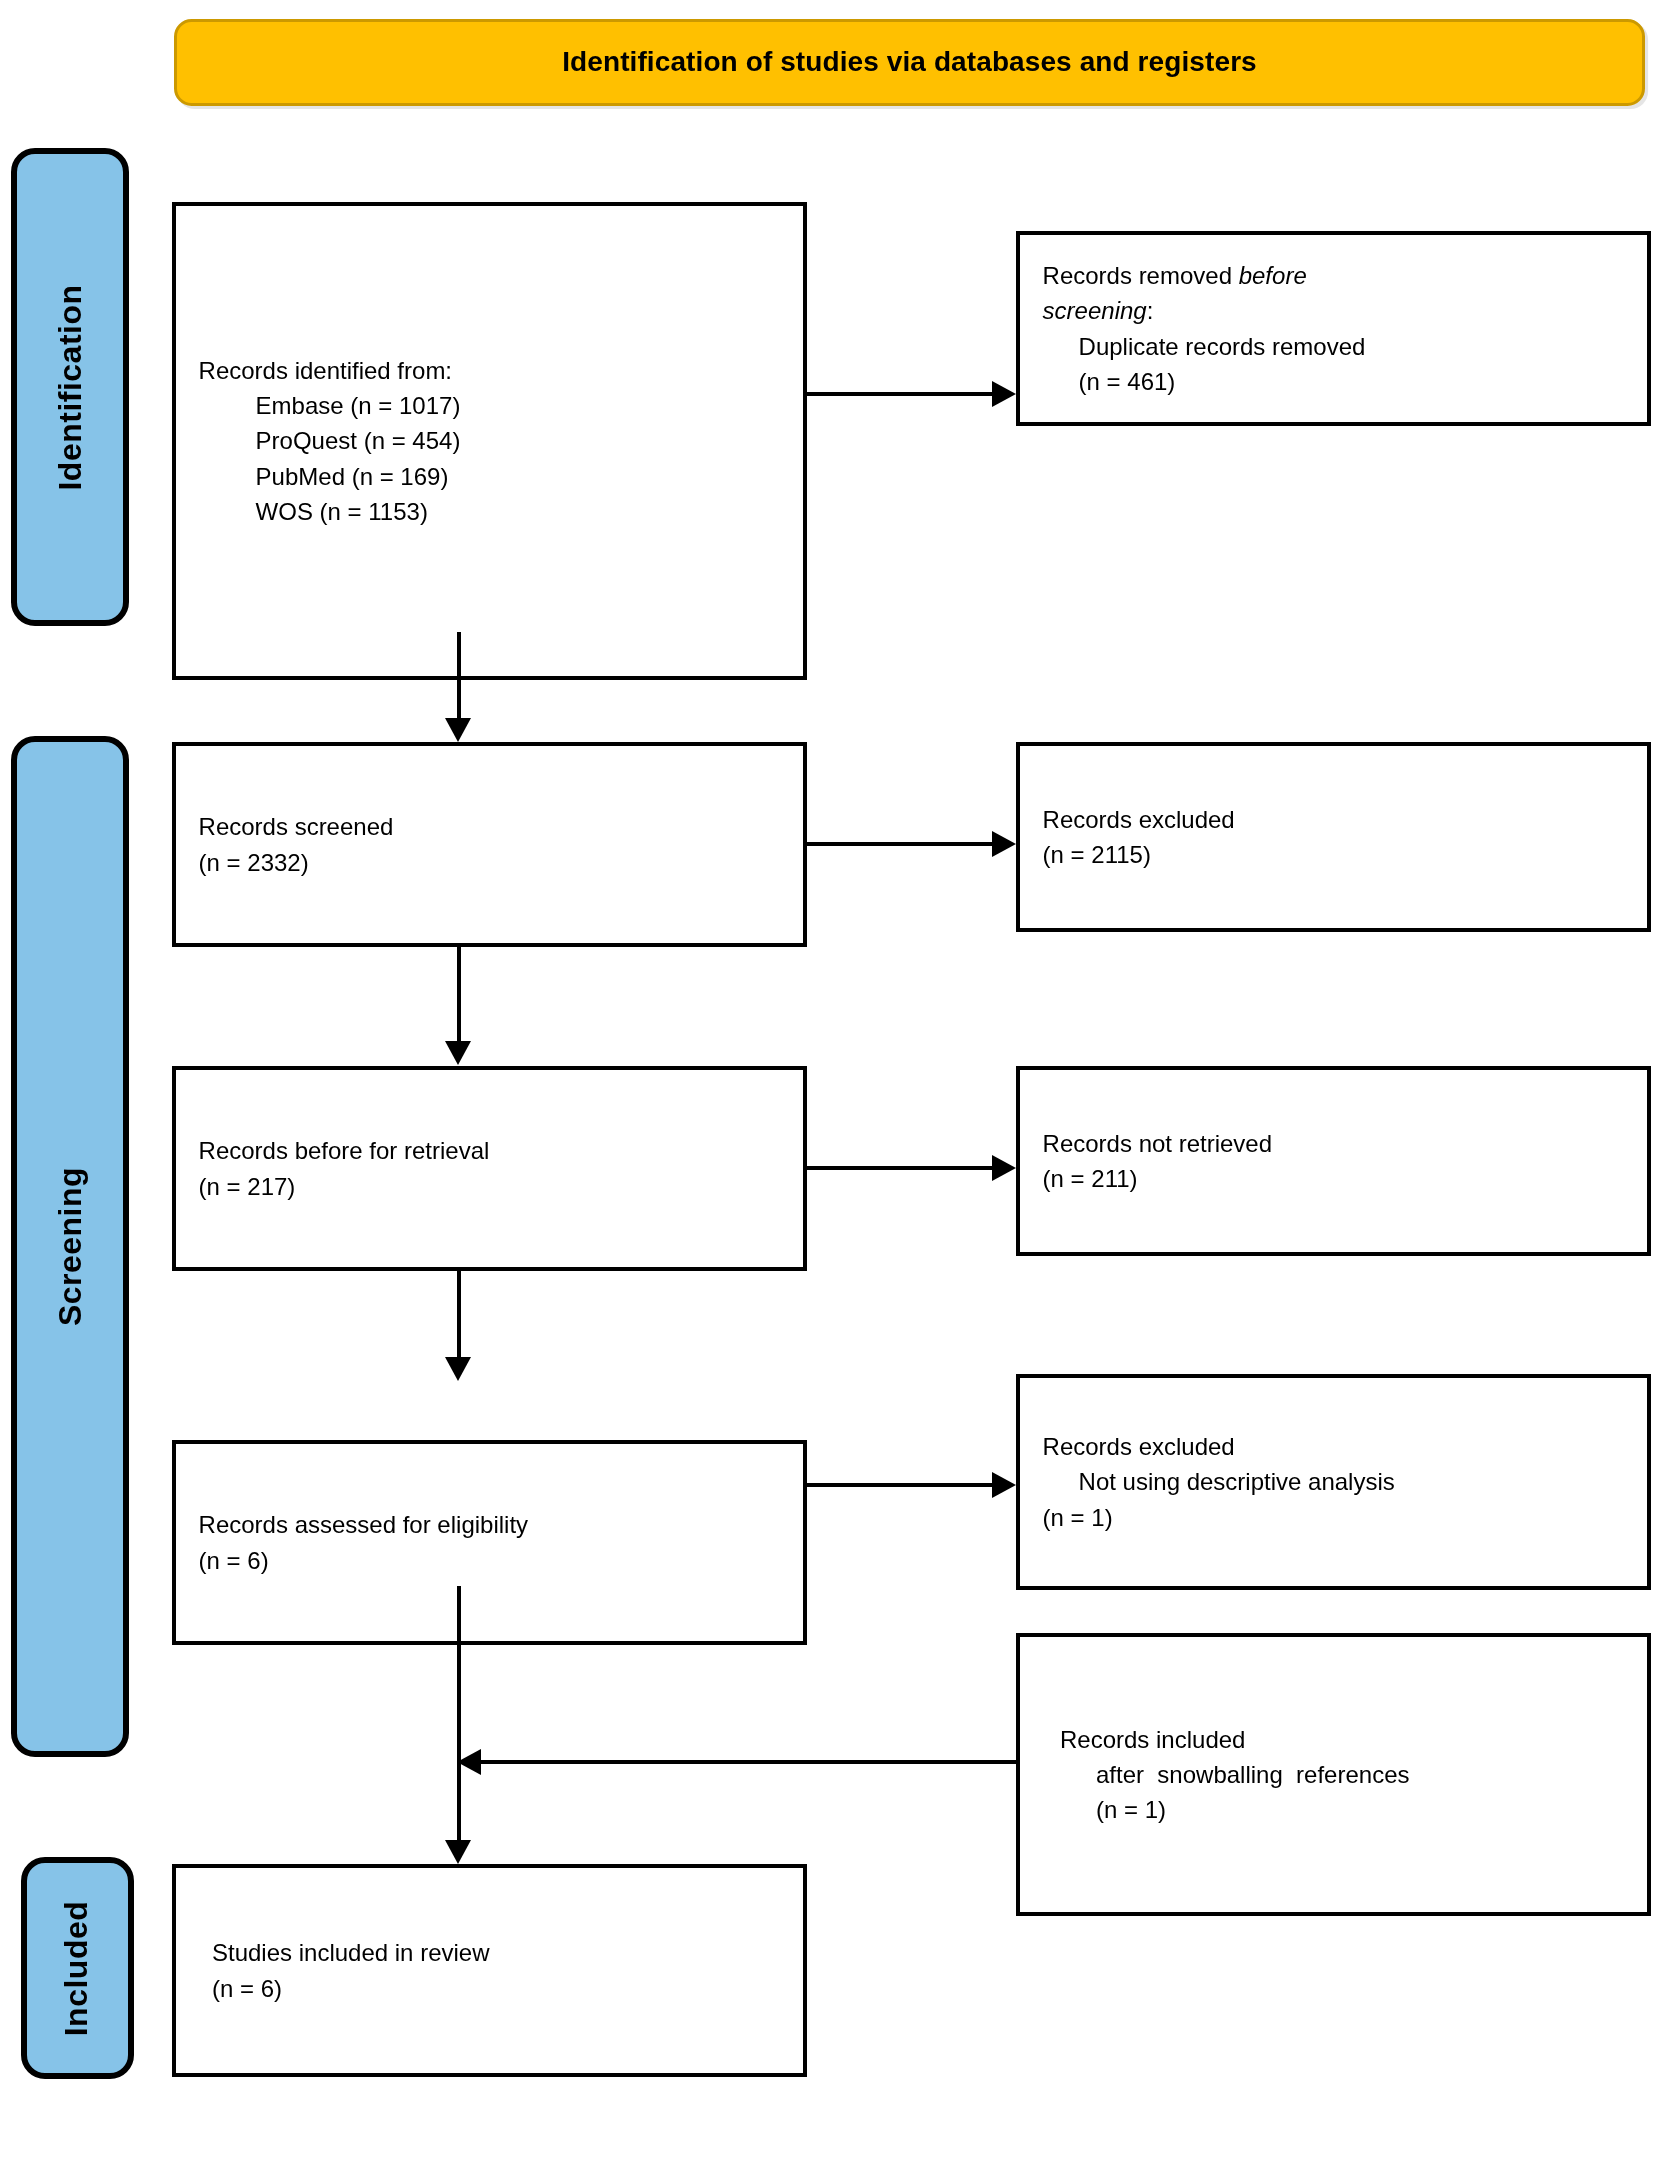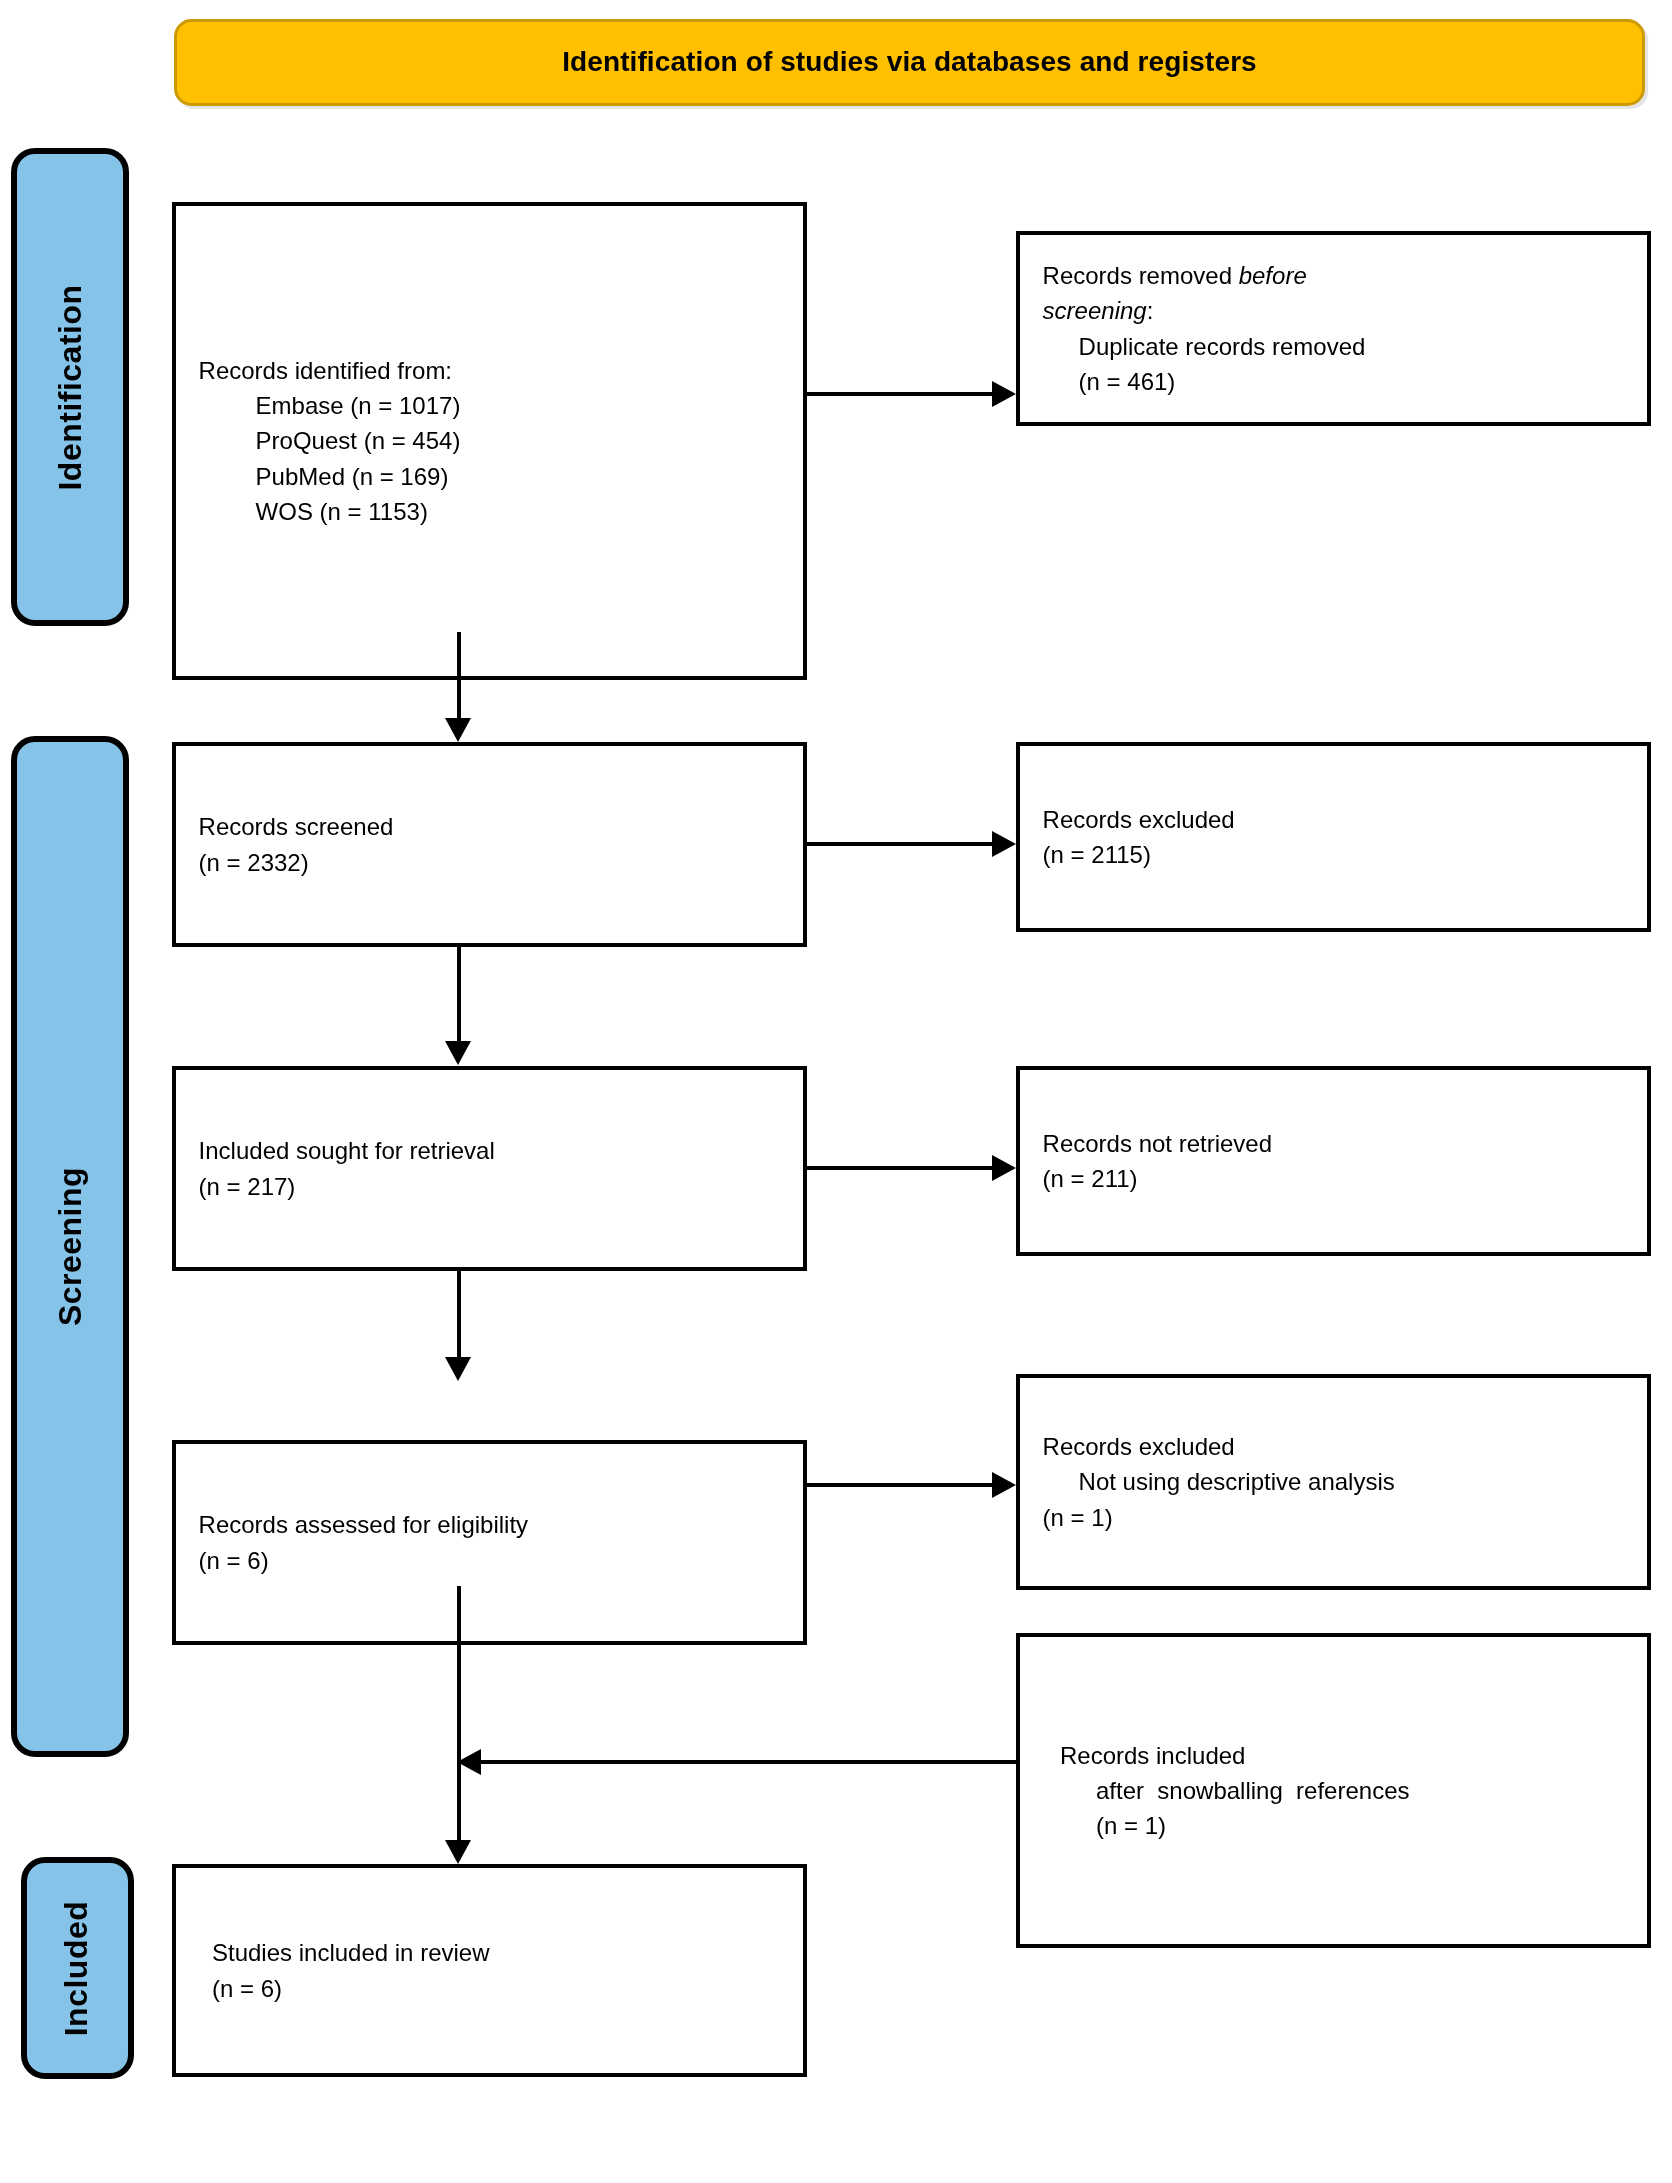--- a/index.html
+++ b/index.html
@@ -90,21 +90,21 @@
   #box-screened        { left: 172px; top: 742px; width: 635px; height: 205px; }
   #box-sought          { left: 172px; top: 1066px; width: 635px; height: 205px; }
   #box-assessed        { left: 172px; top: 1440px; width: 635px; height: 205px; }
   #box-studies         { left: 172px; top: 1864px; width: 635px; height: 213px; padding-left: 36px; }
 
   
   #box-removed         { left: 1016px; top: 231px;  width: 635px; height: 195px; }
   #box-excluded-screen { left: 1016px; top: 742px; width: 635px; height: 190px; }
   #box-not-retrieved   { left: 1016px; top: 1066px; width: 635px; height: 190px; }
   #box-excluded-elig   { left: 1016px; top: 1374px; width: 635px; height: 216px; }
-  #box-snowball        { left: 1016px; top: 1633px; width: 635px; height: 315px; padding-left: 40px; }
+  #box-snowball        { left: 1016px; top: 1633px; width: 635px; height: 283px; padding-left: 40px; }
 
   
   .conn {
     position: absolute;
     background: #000000;
   }
   .conn-v { width: 3.6px; }
   .conn-h { height: 3.6px; }
 
   .arrowhead {
@@ -166,21 +166,21 @@
     <div class="flow-line">Records screened</div>
     <div class="flow-line">(n = 2332)</div>
   </div>
 
   <div id="box-excluded-screen" class="flow-box">
     <div class="flow-line">Records excluded</div>
     <div class="flow-line">(n = 2115)</div>
   </div>
 
   <div id="box-sought" class="flow-box">
-    <div class="flow-line">Included sought for retrieval</div>
+    <div class="flow-line">Records before for retrieval</div>
     <div class="flow-line">(n = 217)</div>
   </div>
 
   <div id="box-not-retrieved" class="flow-box">
     <div class="flow-line">Records not retrieved</div>
     <div class="flow-line">(n = 211)</div>
   </div>
 
   <div id="box-assessed" class="flow-box">
     <div class="flow-line">Records assessed for eligibility</div>

